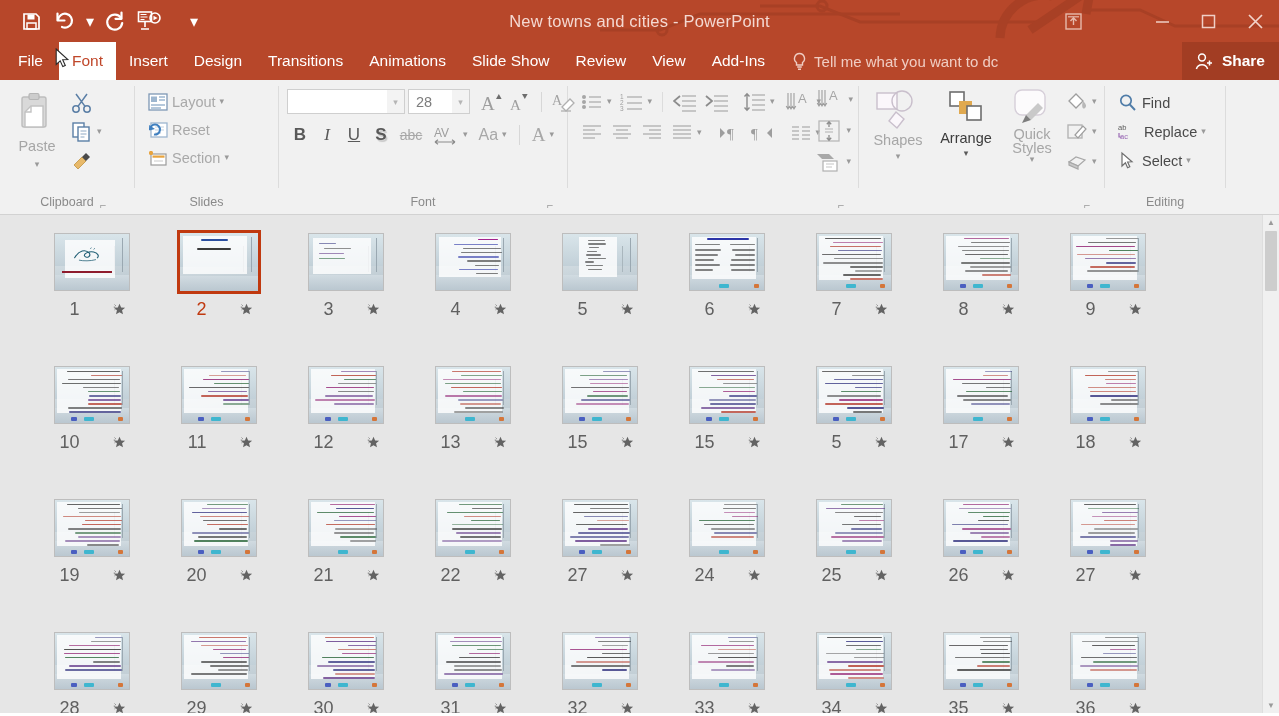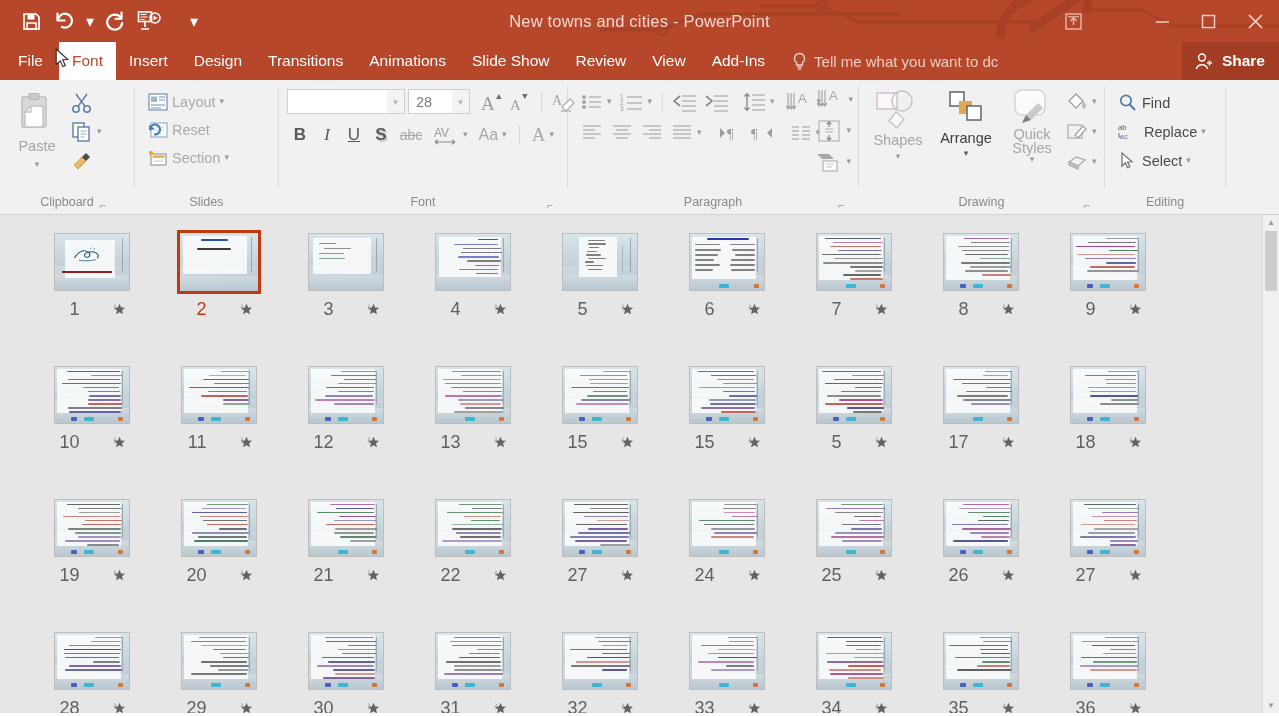--- a/index.html
+++ b/index.html
@@ -577,21 +577,20 @@
             <span class="icon">
               <svg width="22" height="20" viewBox="0 0 22 20">
                   <path d="M2 4h7M2 8h7M2 12h7M2 16h7M12 4h8M12 8h8M12 12h8M12 16h8" stroke="#b8b8b8" stroke-width="1.5"></path>
                 </svg>
             </span>
             <span class="caret">▾</span>
           </div>
           <div style="flex:1"></div>
         </div>
       </div>
-      <div class="grp-label">Paragraph</div>
       <div class="dlg" style="right:8px">⌐</div>
 
       <div style="position:absolute;right:2px;top:6px;display:flex;flex-direction:column;gap:4px;">
         <div class="sbtn">
           <span class="icon">
             <svg width="28" height="24" viewBox="0 0 28 24">
                 <text x="13" y="12" font-size="13" fill="#a6a6a6" font-family="Liberation Sans, sans-serif">A</text>
                 <path d="M3 2 V17 M6 2 V17 M9 2 V17 M1.2 15 L3 18 L4.8 15 M4.2 15 L6 18 L7.8 15 M7.2 15 L9 18 L10.8 15" stroke="#9e9e9e" stroke-width="1.1" fill="none"></path>
               </svg>
           </span>
@@ -679,21 +678,20 @@
             <span class="icon">
               <svg width="22" height="20" viewBox="0 0 22 20">
                   <path d="M3 10 L10 5 L19 8 L12 14 Z" fill="#f2f2f2" stroke="#a8a8a8" stroke-width="1.2"></path>
                   <path d="M3 10 L3 13 L12 17 L12 14 Z" fill="#c9c9c9" stroke="#a8a8a8" stroke-width="1.2"></path>
                 </svg>
             </span>
             <span class="caret">▾</span>
           </div>
         </div>
       </div>
-      <div class="grp-label">Drawing</div>
       <div class="dlg" style="right:8px">⌐</div>
     </div>
     <div class="grp-sep"></div>
 
     <div class="grp" style="width:120px">
       <div class="grp-body" style="padding-left:10px">
         <div style="display:flex;flex-direction:column;gap:2px;padding-top:4px;">
           <div class="sbtn" style="color:#4a4a4a">
             <span class="icon">
               <svg width="20" height="19" viewBox="0 0 20 19">

